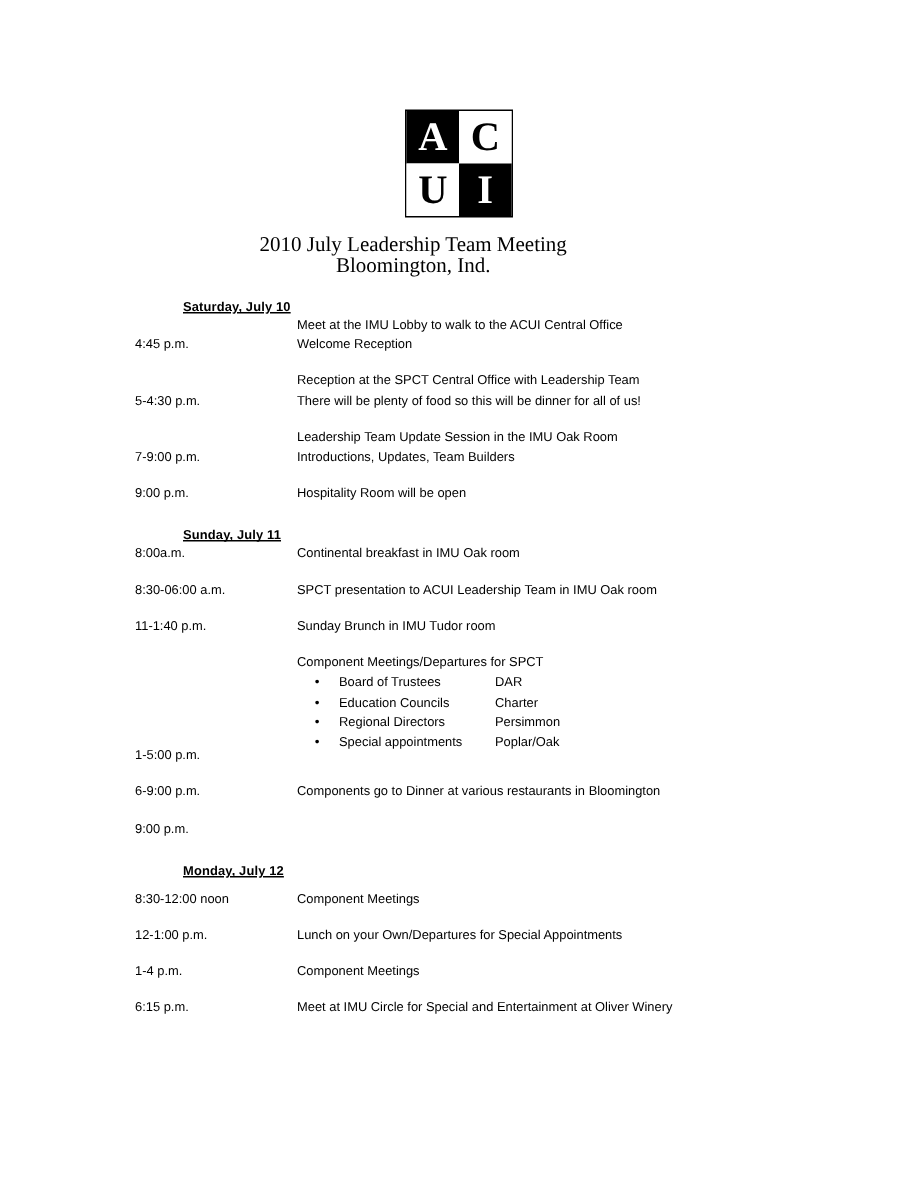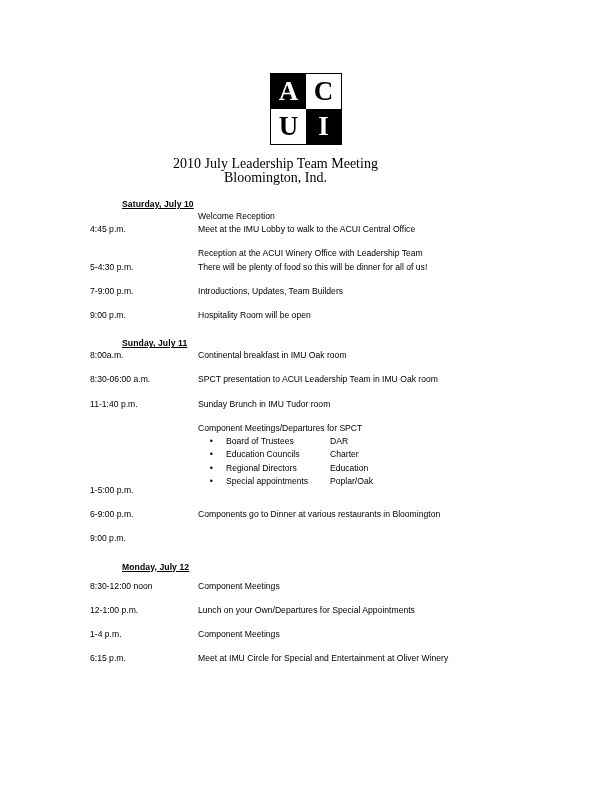--- a/index.html
+++ b/index.html
@@ -159,38 +159,39 @@
     <span class="line">Bloomington, Ind.</span>
   </div>
 
   <div class="schedule">
 
     <div class="day-heading">Saturday, July 10</div>
 
     <div class="row">
       <div class="time">4:45 p.m.</div>
       <div class="desc">
+        <span class="l">Meet at the IMU Lobby to walk to the ACUI Central Office</span>
         <span class="l">Welcome Reception</span>
-        <span class="l">Meet at the IMU Lobby to walk to the ACUI Central Office</span>
       </div>
     </div>
     <div class="spacer-md"></div>
 
     <div class="row">
       <div class="time">5-4:30 p.m.</div>
       <div class="desc">
-        <span class="l">Reception at the ACUI Winery Office with Leadership Team</span>
+        <span class="l">Reception at the SPCT Central Office with Leadership Team</span>
         <span class="l">There will be plenty of food so this will be dinner for all of us!</span>
       </div>
     </div>
     <div class="spacer-md"></div>
 
     <div class="row">
       <div class="time">7-9:00 p.m.</div>
       <div class="desc">
+        <span class="l">Leadership Team Update Session in the IMU Oak Room</span>
         <span class="l">Introductions, Updates, Team Builders</span>
       </div>
     </div>
     <div class="spacer-md"></div>
 
     <div class="row">
       <div class="time">9:00 p.m.</div>
       <div class="desc">
         <span class="l">Hospitality Room will be open</span>
       </div>
@@ -234,21 +235,21 @@
             <span class="bullet-room">DAR</span>
           </li>
           <li class="bullet-row">
             <span class="bullet-mark">•</span>
             <span class="bullet-label">Education Councils</span>
             <span class="bullet-room">Charter</span>
           </li>
           <li class="bullet-row">
             <span class="bullet-mark">•</span>
             <span class="bullet-label">Regional Directors</span>
-            <span class="bullet-room">Education</span>
+            <span class="bullet-room">Persimmon</span>
           </li>
           <li class="bullet-row">
             <span class="bullet-mark">•</span>
             <span class="bullet-label">Special appointments</span>
             <span class="bullet-room">Poplar/Oak</span>
           </li>
         </ul>
       </div>
     </div>
     <div class="spacer-md"></div>

